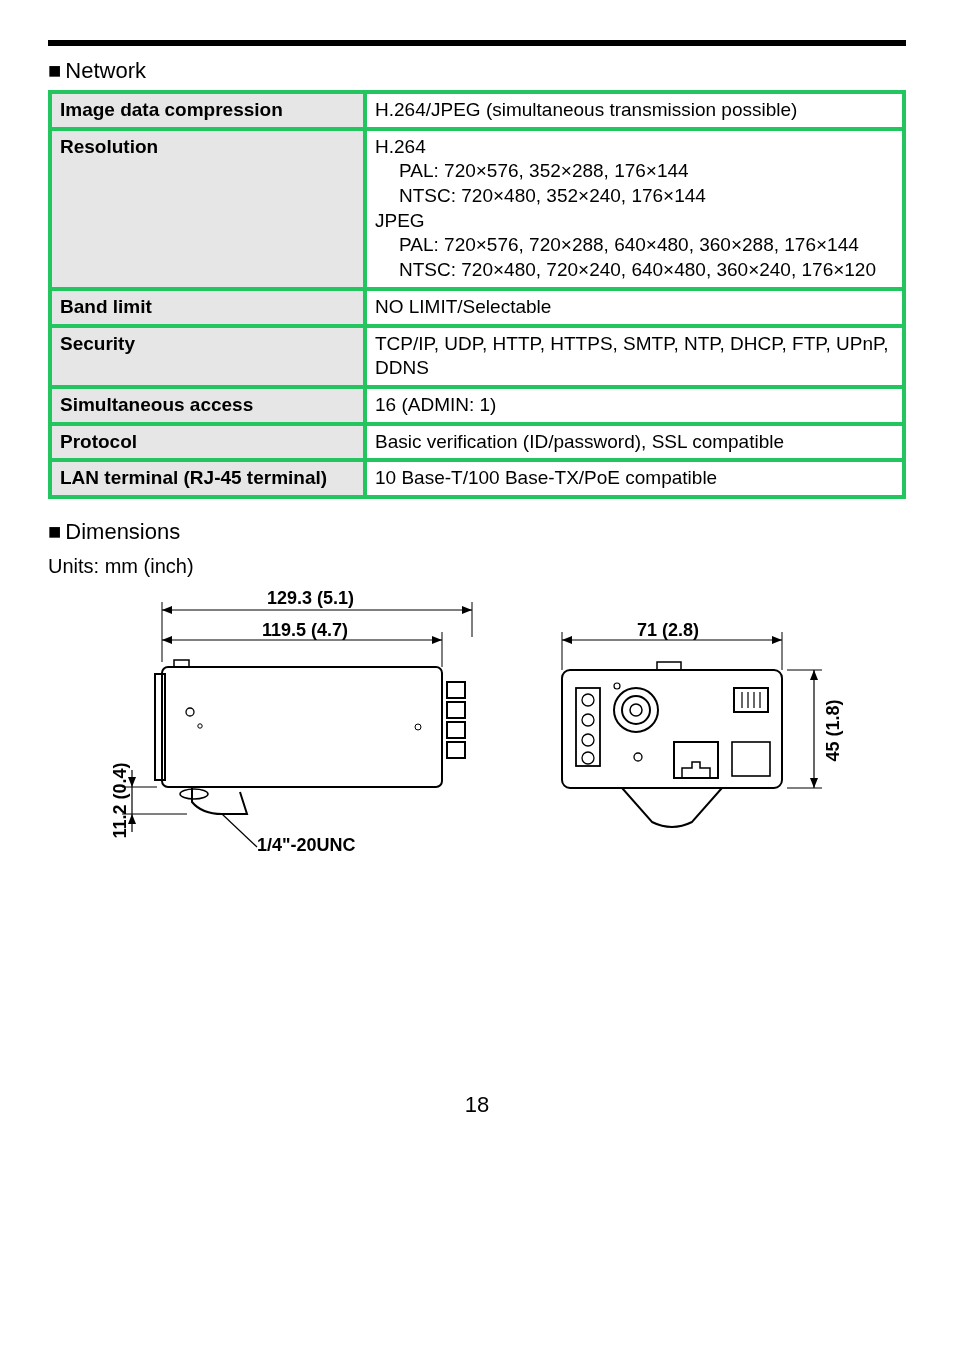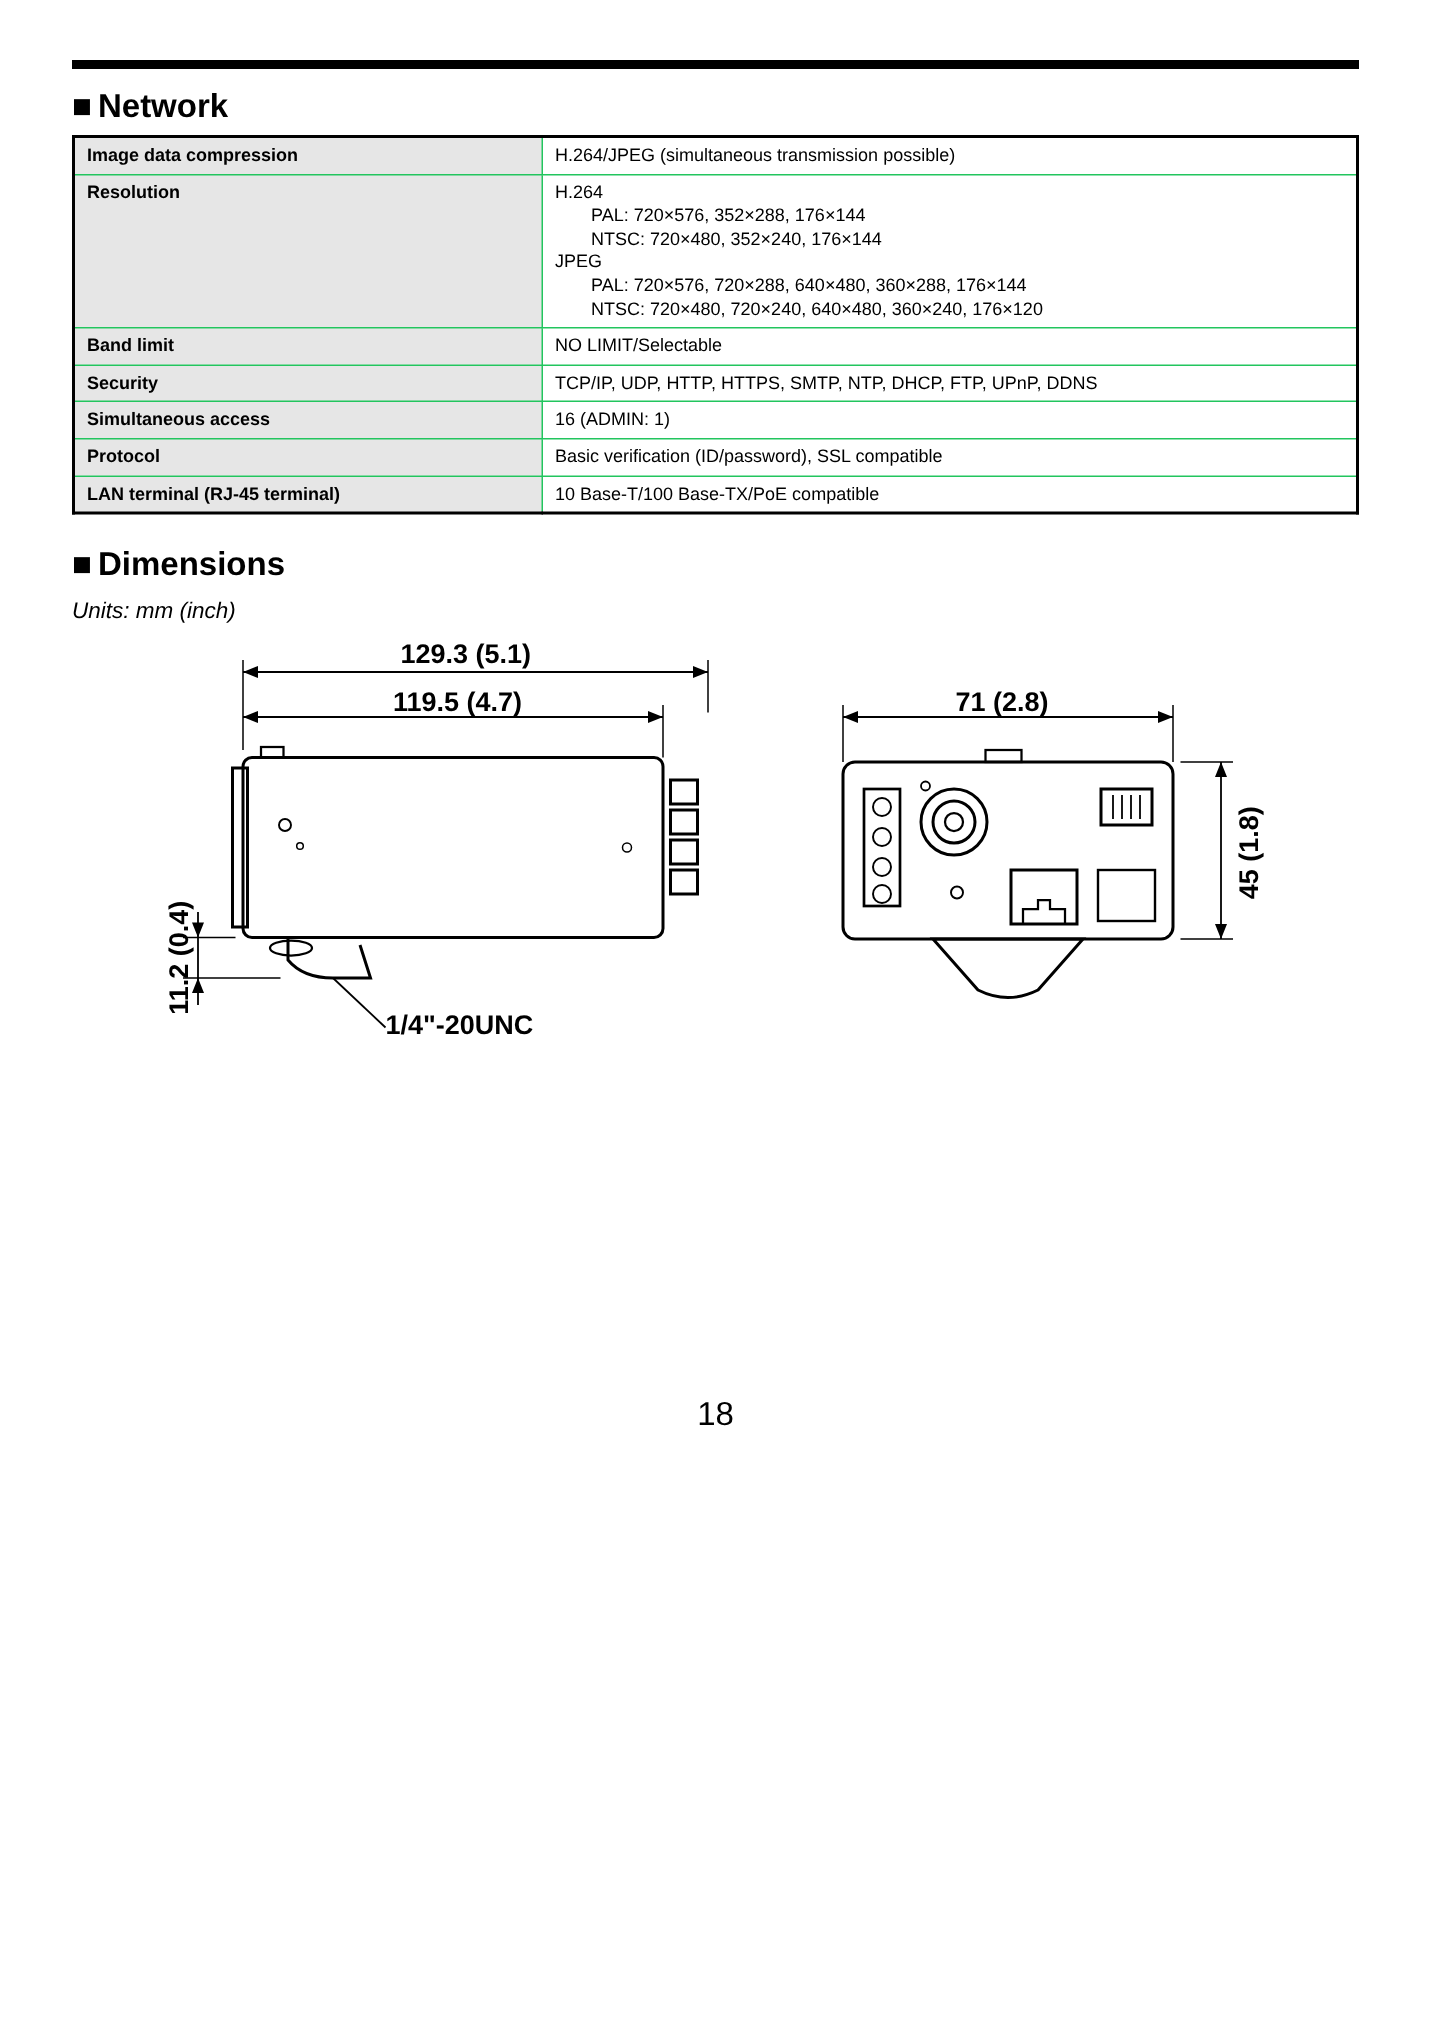--- a/index.html
+++ b/index.html
@@ -12,52 +12,51 @@
   }
   .page {
     padding: 40px 48px 40px 48px;
   }
   .top-divider {
     border-top: 6px solid #000;
     margin-bottom: 12px;
   }
   .section-header {
     font-size: 22px;
-    font-weight: bold;
+    font-weight: normal;
     margin-bottom: 6px;
   }
   .section-header .square {
     display: inline-block;
     font-size: 22px;
     margin-right: 4px;
     vertical-align: baseline;
   }
   table.specs {
     width: 100%;
     border-collapse: collapse;
     border: 2px solid #000;
   }
   table.specs td {
-    border: 1px solid #22c55e;
+    border: 4px solid #22c55e;
     padding: 4px 8px;
-    font-size: 12px;
+    font-size: 19px;
     vertical-align: top;
     line-height: 1.3;
   }
   table.specs td.label {
     background: #e6e6e6;
     font-weight: bold;
     width: 295px;
   }
   .indent1 { padding-left: 24px; display: block; }
   .units-note {
-    font-size: 15px;
+    font-size: 20px;
     margin-top: 10px;
     margin-bottom: 14px;
-    font-style: italic;
   }
   .dim-area {
     position: relative;
     width: 820px;
     height: 340px;
     margin-left: 54px;
   }
   .dim-label {
     position: absolute;
     font-weight: bold;

